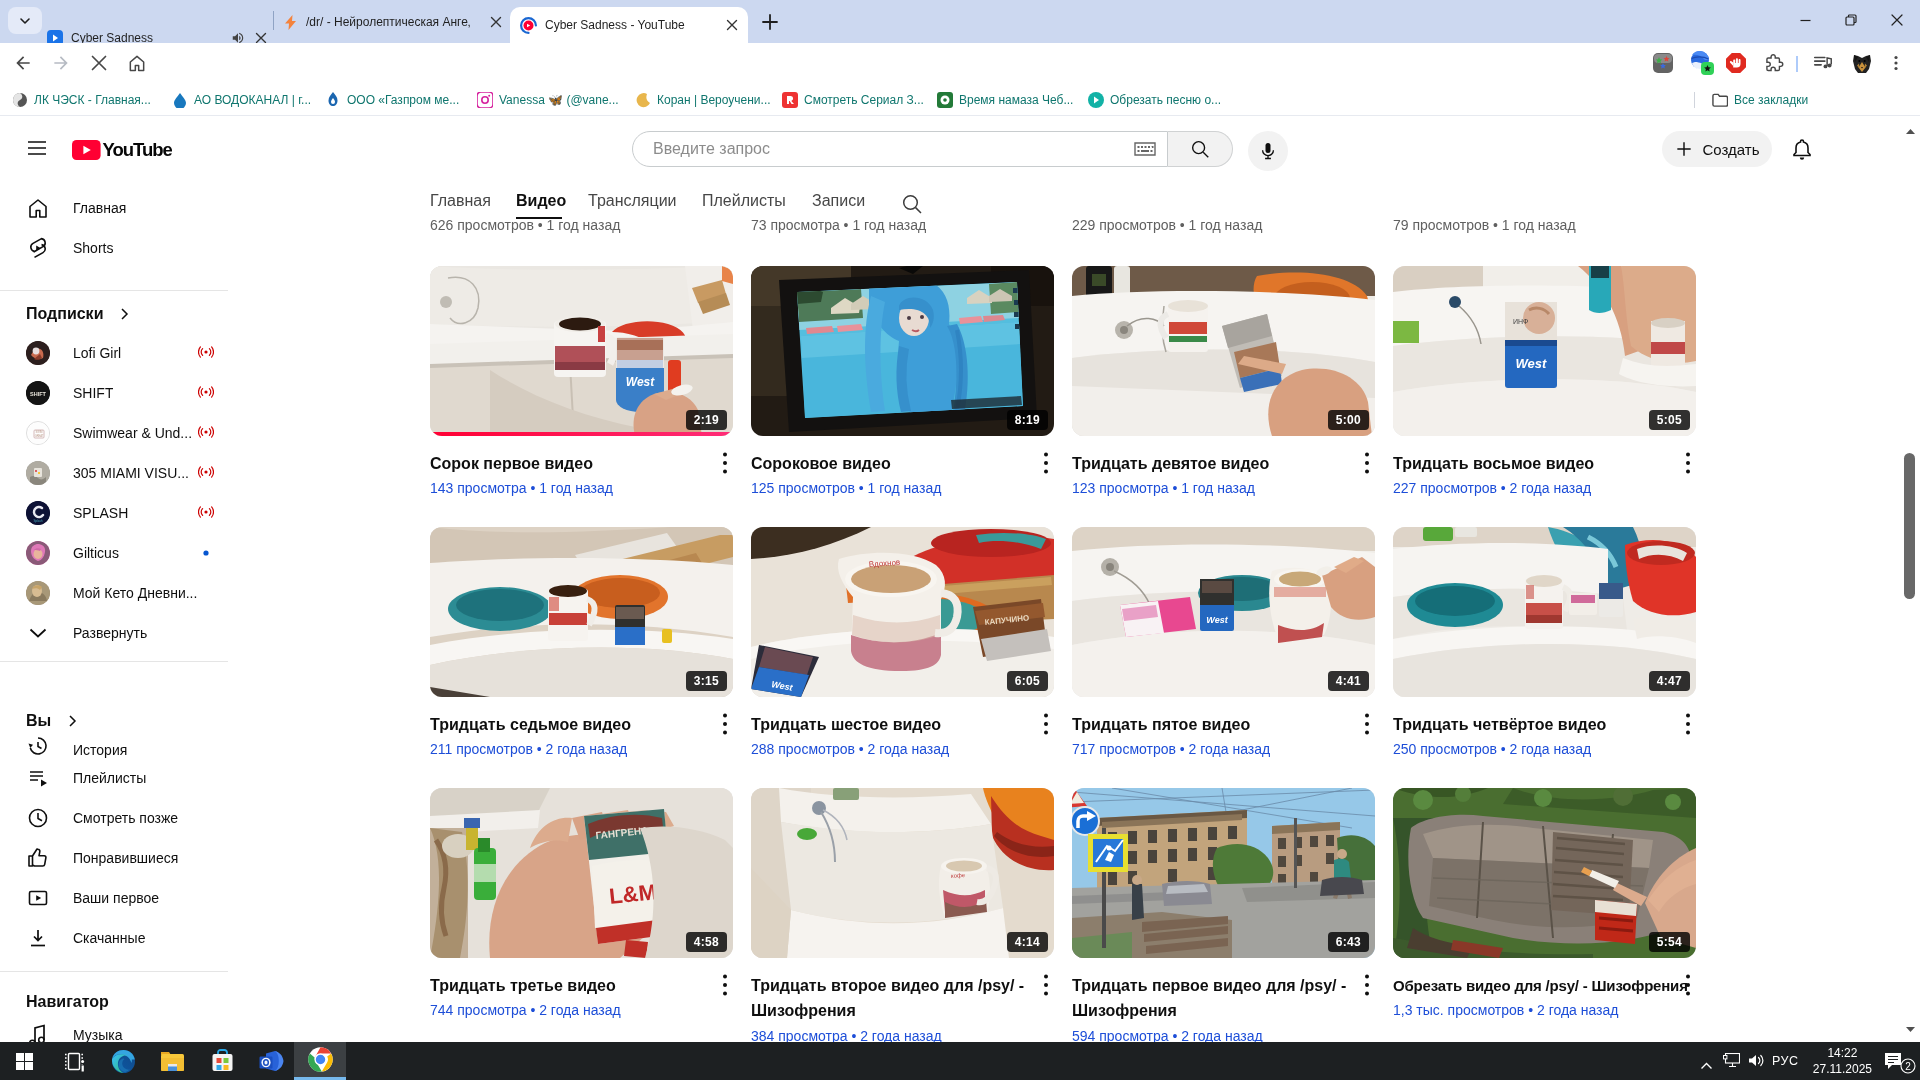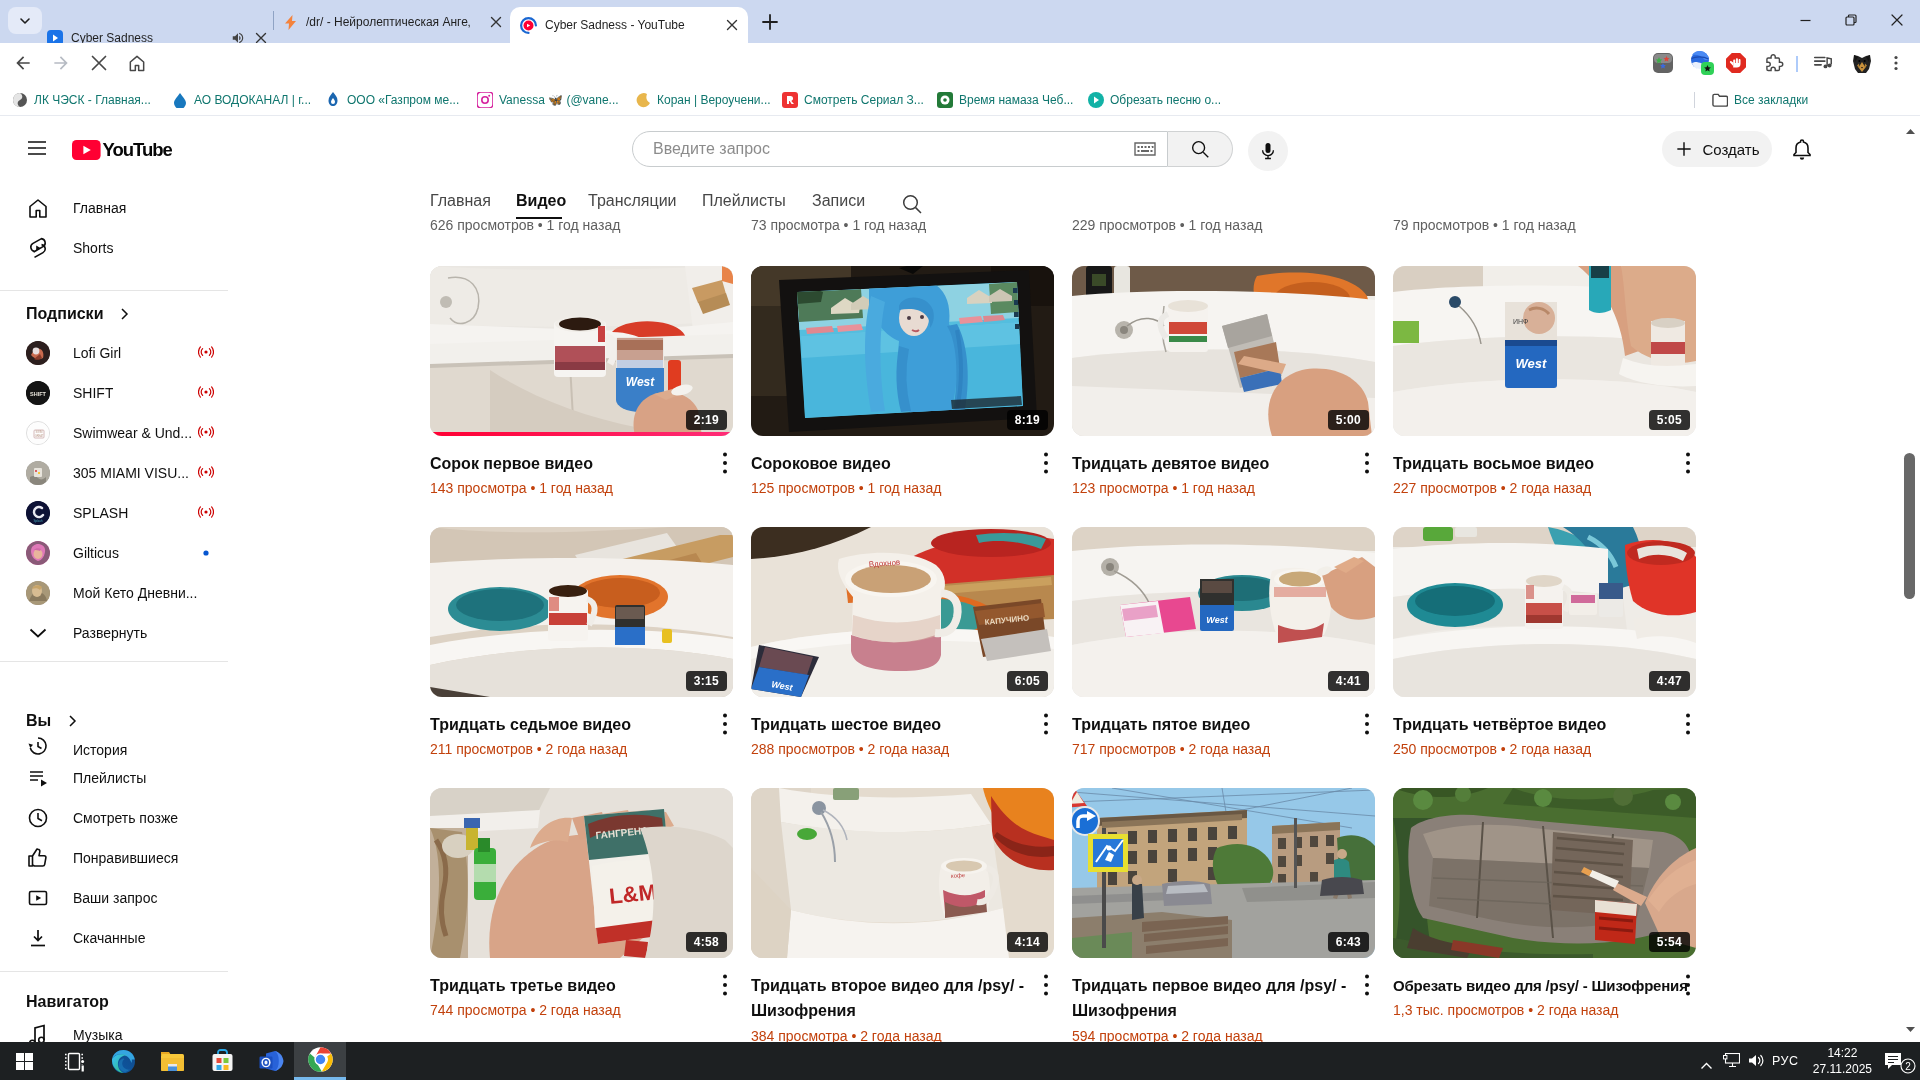--- a/index.html
+++ b/index.html
@@ -44,21 +44,21 @@
 .cut-meta { position:absolute; top:37px; font-size:14px; color:#606060; height:16px; }
 .yttab { position:absolute; top:12px; font-size:16px; color:#474747; }
 .yttab.on { color:#0f0f0f; font-weight:bold; }
 
 .card { position:absolute; width:303px; }
 .thumb { position:absolute; left:0; top:0; width:303px; height:170px; border-radius:12px; overflow:hidden; background:#ddd; }
 .thumb svg { display:block; width:303px; height:170px; }
 .dur { position:absolute; right:6px; bottom:6px; background:rgba(0,0,0,0.8); color:#fff; font-size:12px; font-weight:bold; padding:3px 8px; border-radius:4px; letter-spacing:0.3px; }
 .prog { position:absolute; left:0; bottom:0; height:4px; background:linear-gradient(90deg,#ff0033,#ff2d78); }
 .vtitle { position:absolute; left:0; top:185px; width:270px; font-size:16px; font-weight:bold; color:#0f0f0f; line-height:25px; }
-.vmeta { font-size:14px; color:#c2410c; position:absolute; left:0; }
+.vmeta { font-size:14px; color:#1d4ed8; position:absolute; left:0; }
 .dots3 { position:absolute; right:6px; top:186px; width:4px; height:22px; }
 
 
 #scroll-up { position:absolute; right:3px; top:124px; }
 #scroll-down { position:absolute; right:3px; top:1022px; }
 #scroll-thumb { position:absolute; right:5px; top:453px; width:11px; height:146px; background:#686868; border-radius:6px; }
 
 
 #taskbar { position:absolute; left:0; top:1042px; width:1920px; height:38px; background:#1d2022; color:#fff; }
 .tbtn { position:absolute; top:0; width:48px; height:38px; display:flex; align-items:center; justify-content:center; }
@@ -464,21 +464,21 @@
         </span>
       <span>Понравившиеся</span>
     </div>
     <div class="side-row" style="top:698px;">
       <span class="sicon">
           <svg width="24" height="24" viewBox="0 0 24 24">
             <rect x="3.5" y="5.5" width="17" height="13" rx="1.5" fill="none" stroke="#0f0f0f" stroke-width="1.6"></rect>
             <path d="M10.2 9.2l5 2.8-5 2.8z" fill="#0f0f0f"></path>
           </svg>
         </span>
-      <span>Ваши запрос</span>
+      <span>Ваши первое</span>
     </div>
     <div class="side-row" style="top:738px;">
       <span class="sicon">
           <svg width="24" height="24" viewBox="0 0 24 24">
             <path d="M12 4v10M8 10.5l4 4 4-4" fill="none" stroke="#0f0f0f" stroke-width="1.7"></path>
             <path d="M5 19.5h14" stroke="#0f0f0f" stroke-width="1.7"></path>
           </svg>
         </span>
       <span>Скачанные</span>
     </div>

